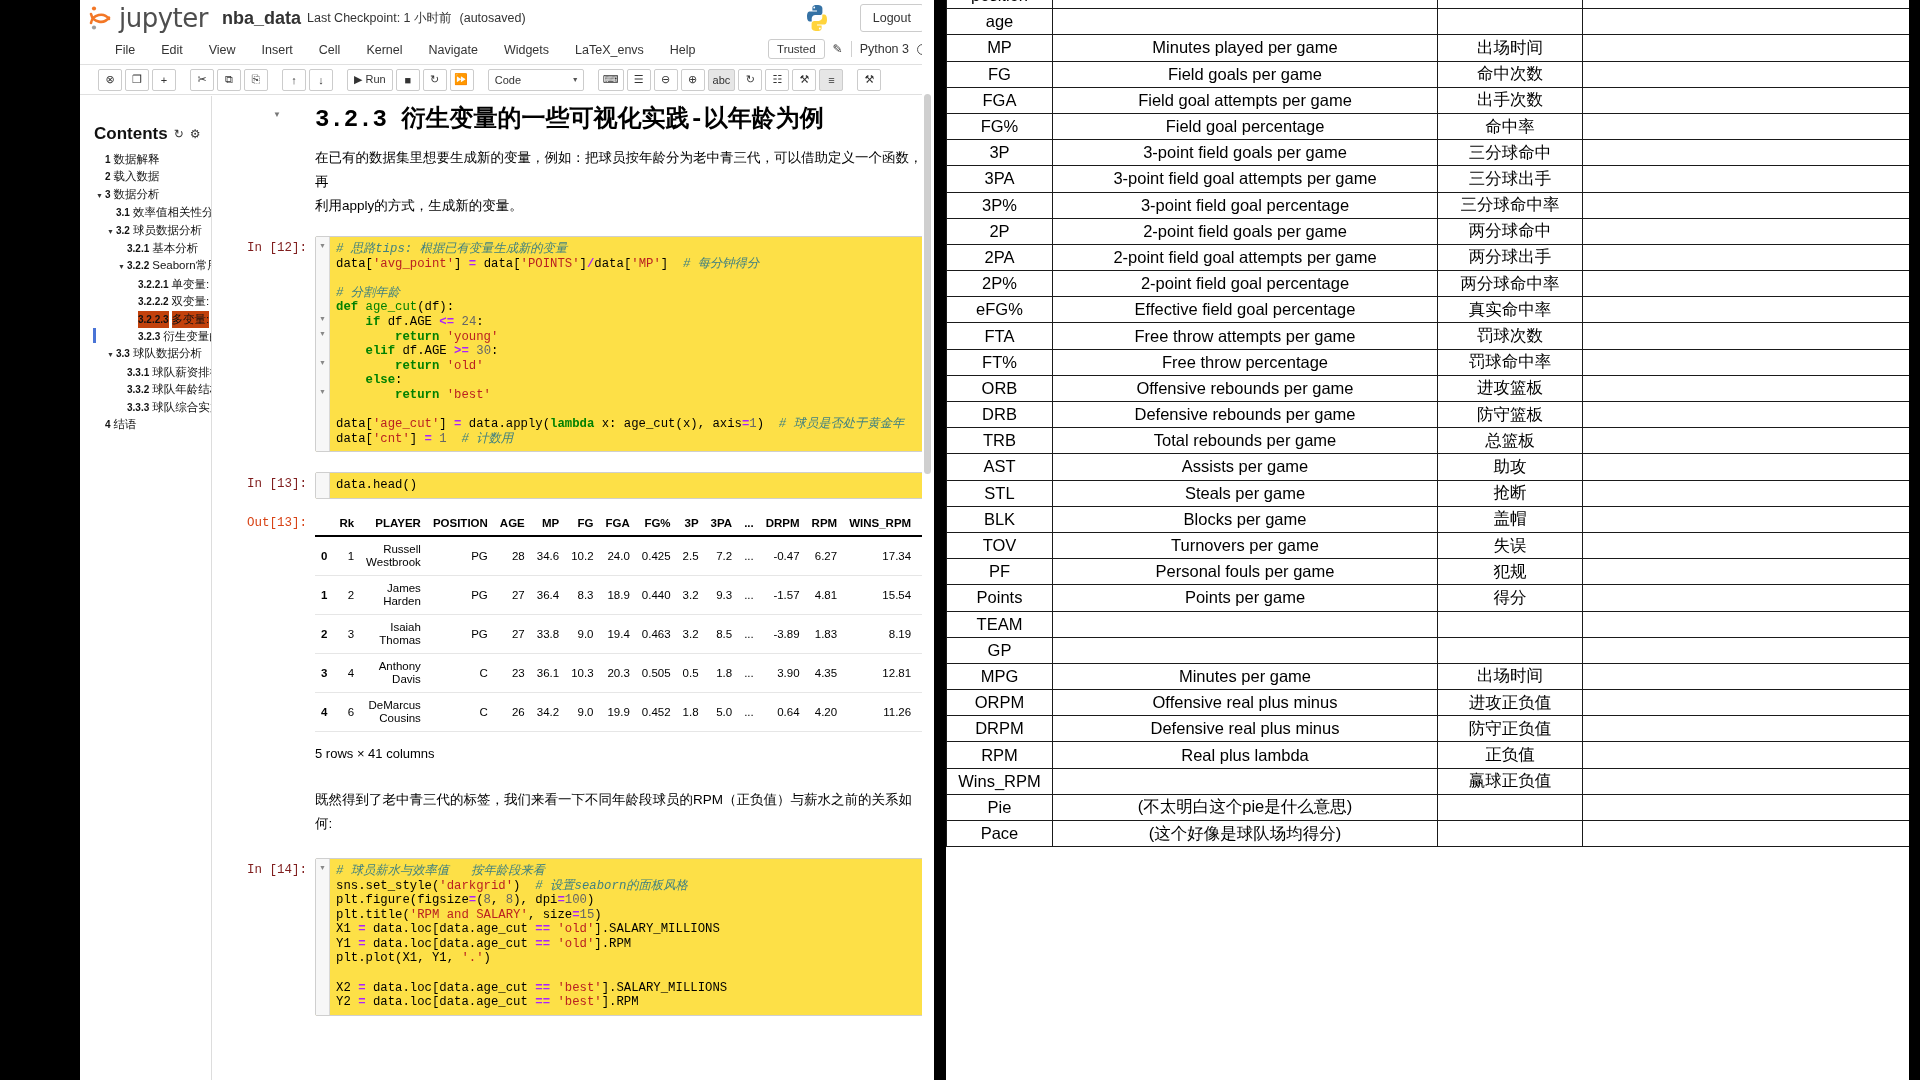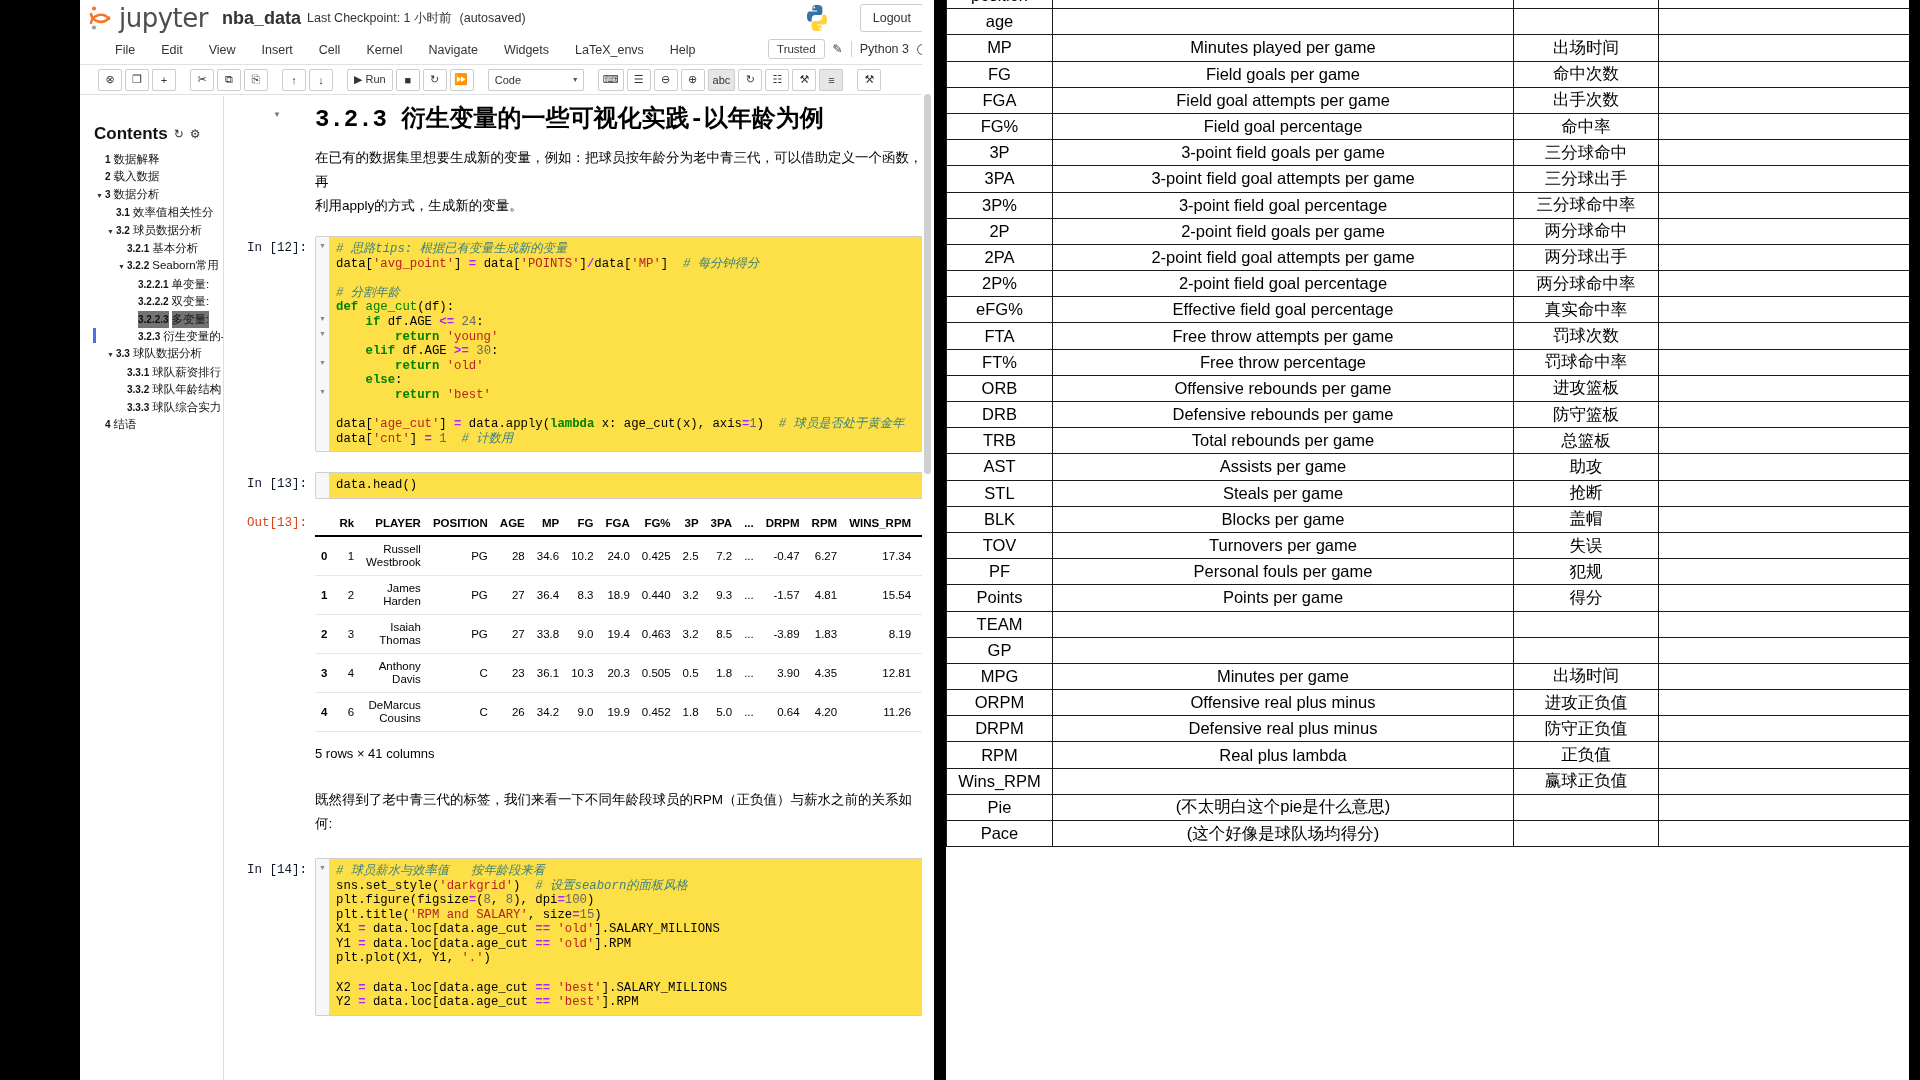--- a/index.html
+++ b/index.html
@@ -101,42 +101,42 @@
     display: flex; align-items: center; justify-content: space-between;
     padding: 0 4px 0 6px;
   }
   .caret { font-size: 7px; color: #555; }
 
   
   .jp-body { position: absolute; left: 80px; top: 96px; width: 854px; height: 984px; }
 
   
   .toc {
-    position: absolute; left: 0; top: 0; width: 144px; height: 984px;
+    position: absolute; left: 0; top: 0; width: 132px; height: 984px;
     background: #ffffff; border-right: 1px solid #ddd;
     padding: 28px 0 0 8px; overflow: hidden;
   }
   .toc-head {
     display: flex; align-items: center; gap: 6px; margin-bottom: 7px;
     padding-left: 6px;
   }
   .toc-title { font-size: 17px; font-weight: bold; color: #111; }
   .toc-ico { font-size: 12px; color: #333; }
   .toc-list { list-style: none; margin: 0; padding: 0; }
   .toc-row {
     display: flex; align-items: baseline; font-size: 11.5px; color: #111;
     line-height: 17.4px; white-space: nowrap; position: relative;
   }
   .toc-tri {
     font-size: 7px; color: #333; width: 9px; display: inline-block;
     flex: 0 0 9px; text-align: left;
   }
   .toc-num { font-weight: bold; font-size: 10px; margin-right: 3px; }
   .toc-label { font-size: 11.5px; }
-  .toc-row.hl .toc-num, .toc-row.hl .toc-label { background: #737373; }
+  .toc-row.hl .toc-num, .toc-row.hl .toc-label { background: #c2410c; }
   .toc-bar {
     position: absolute; left: 5px; width: 3px; height: 15px; background: #4a74d6;
   }
 
   
   .nb-area {
     position: absolute; left: 153px; top: 0; width: 701px; height: 984px;
     background: #fff; overflow: hidden;
   }
   .nb-scroll { position: absolute; left: 0; top: 0; width: 701px; }
@@ -149,21 +149,21 @@
     font-family: Liberation Mono, monospace;
   }
   .md-p {
     font-size: 13.5px; color: #000; line-height: 24px; margin: 0;
   }
 
   .cell { display: flex; align-items: flex-start; }
   .prompt {
     width: 82px; flex: 0 0 82px; text-align: right; padding-right: 8px;
     font-family: "Liberation Mono", monospace; font-size: 12.5px;
-    color: #0f172a; padding-top: 5px; white-space: nowrap;
+    color: #7f1d1d; padding-top: 5px; white-space: nowrap;
   }
   .prompt.out { color: #D84315; }
   .codecell {
     flex: 1; background: #fde047; border: 1px solid #cfcfcf;
     border-radius: 2px; position: relative; min-height: 24px;
   }
   .code-gutter {
     position: absolute; left: 0; top: 0; width: 14px; height: 100%;
     border-right: 1px solid #d8d8d8; background: #f7f7f7;
   }
@@ -221,21 +221,21 @@
     border-collapse: collapse; width: 963px;
     table-layout: fixed;
     font-family: "Liberation Sans", sans-serif;
   }
   table.ref td {
     border: 1px solid #1a1a1a; height: 26.2px;
     font-size: 16.5px; color: #000; text-align: center;
     padding: 0 4px; overflow: hidden; white-space: nowrap;
   }
   table.ref td.c1 { width: 106px; }
-  table.ref td.c2 { width: 461px; }
+  table.ref td.c2 { width: 385px; }
   table.ref td.c3 { width: 145px; }
   table.ref td.c4 { width: 327px; }
   .ref-top-clip { position: absolute; left: 0; top: -18px; width: 963px; }
 </style>
 </head>
 <body>
 
 <div id="root">
 
   <div id="jupyter-pane">

